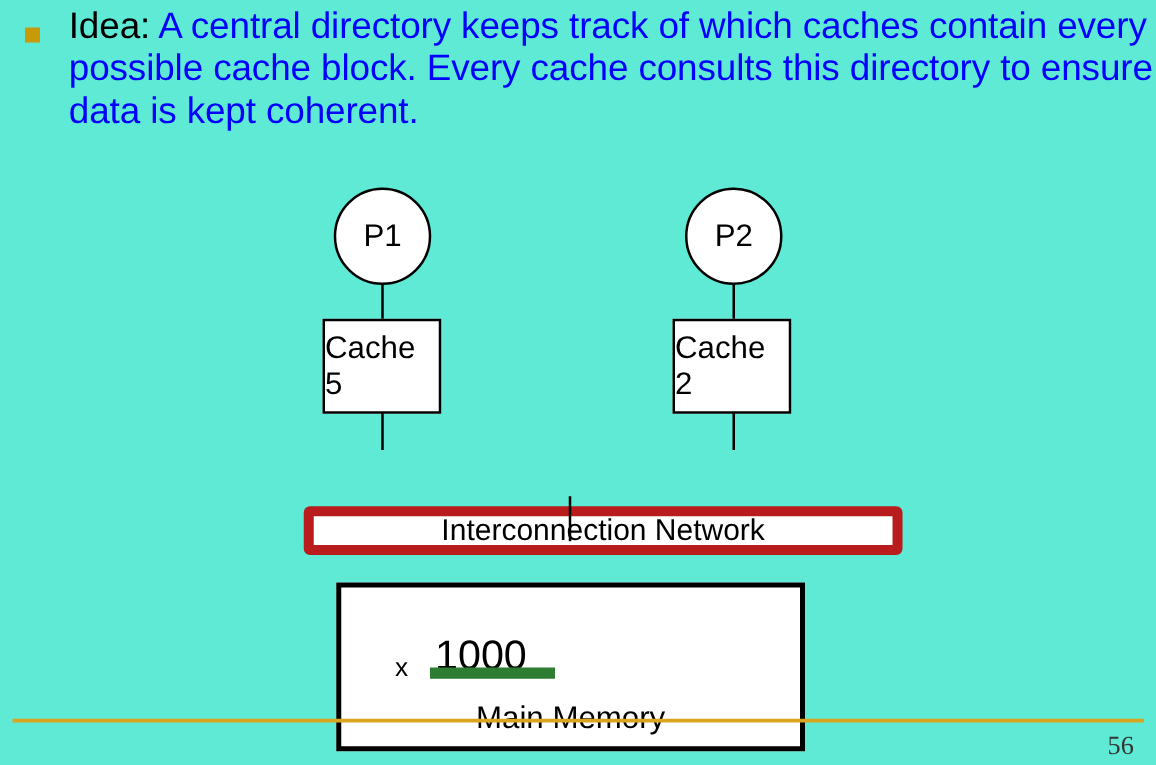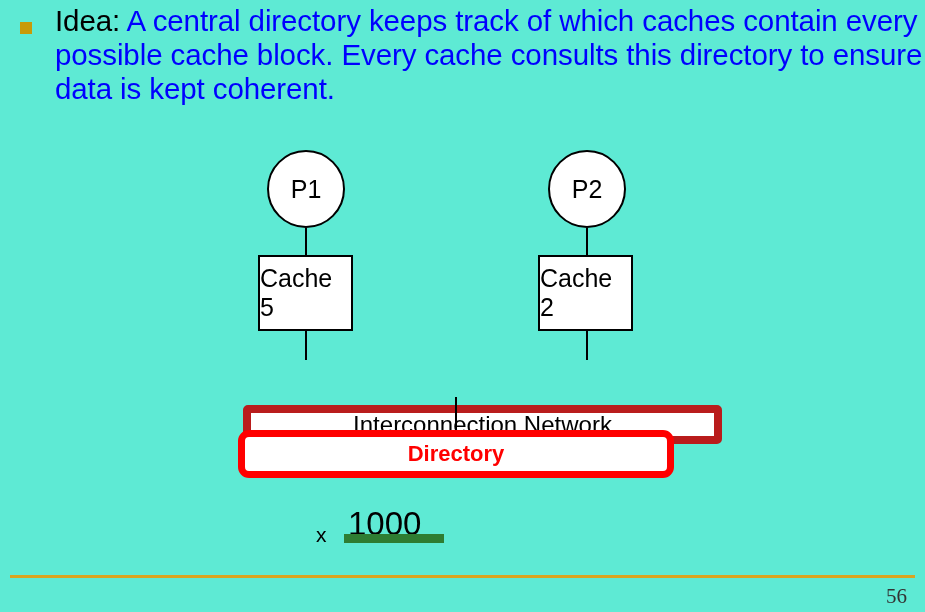--- a/index.html
+++ b/index.html
@@ -243,29 +243,29 @@
 
     <div class="connector" id="conn-c1"></div>
     <div class="connector" id="conn-c2"></div>
 
     <div id="network-box">
       <span>Interconnection Network</span>
     </div>
 
     <div class="connector" id="conn-net-dir"></div>
 
+    <div id="memory-box">
+      <div id="memory-label">Main Memory</div>
+    </div>
 
     <div id="mem-value-group">
       <span id="mem-var-label">x</span>
       <span id="mem-value-number">1000</span>
       <span id="mem-value-bar"></span>
     </div>
 
-    <div id="directory-box">
-      <span>Directory</span>
-    </div>
 
   </div>
 
   <div id="footer-rule"></div>
   <div id="page-number">56</div>
 
 </div>
 
 </body></html>

